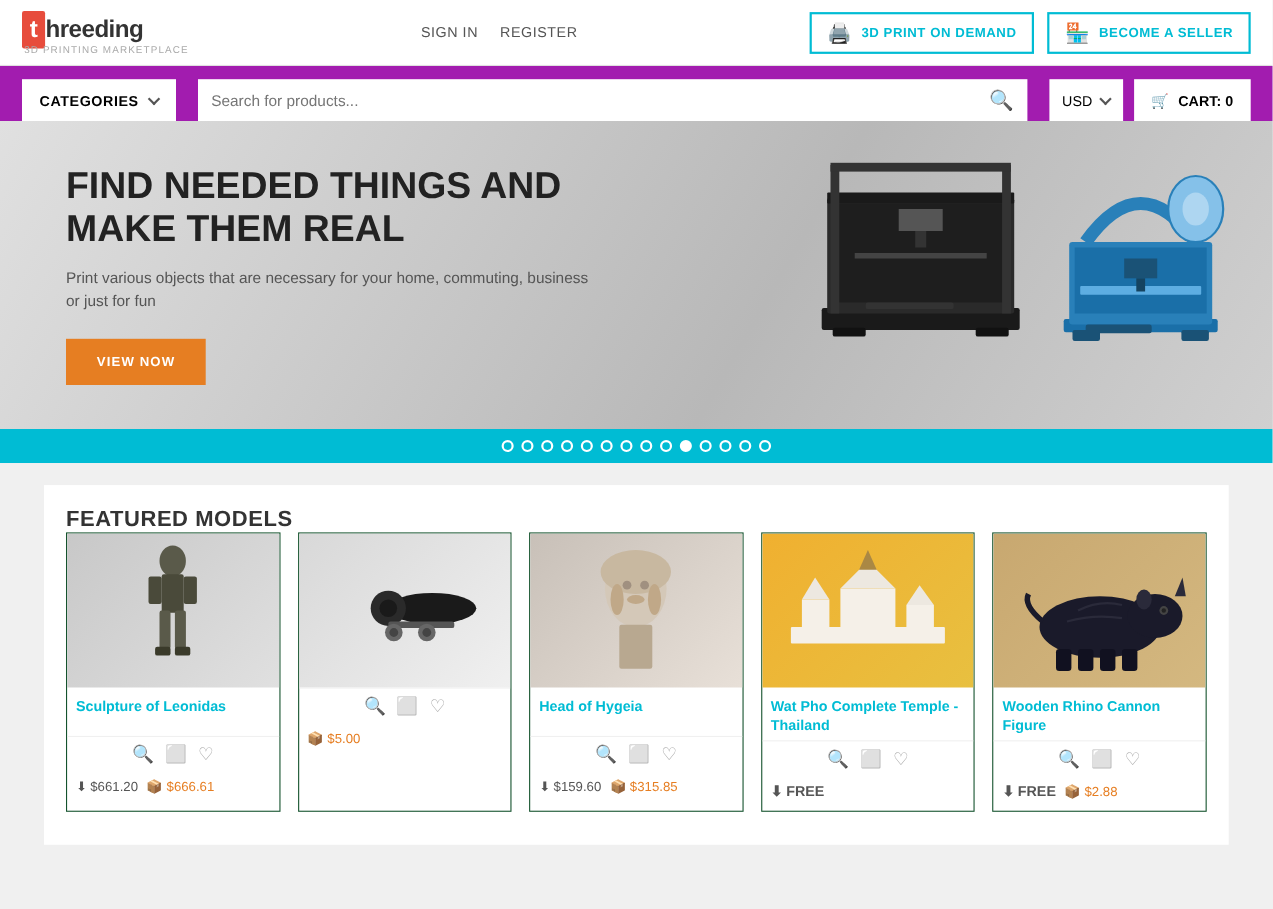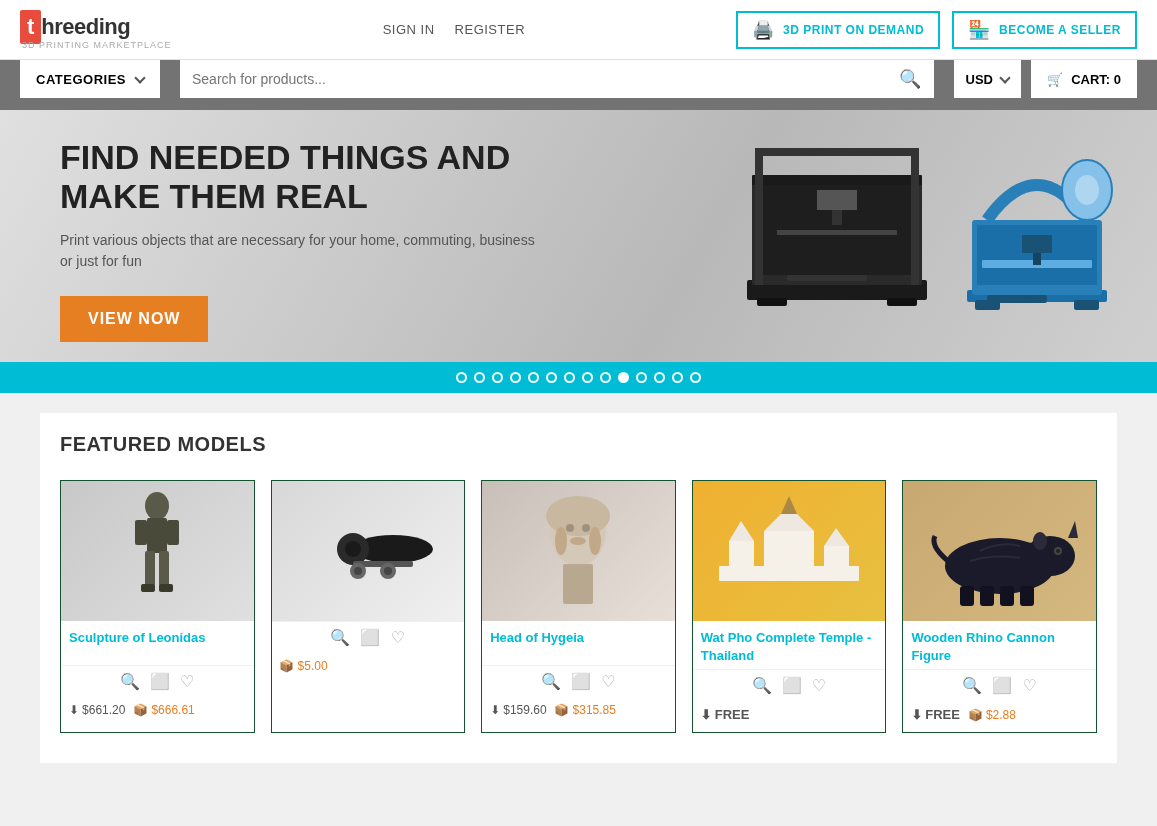--- a/index.html
+++ b/index.html
@@ -66,23 +66,23 @@
       font-weight: bold;
       letter-spacing: 0.5px;
       cursor: pointer;
       background: white;
       text-transform: uppercase;
     }
     .btn-icon { font-size: 18px; color: #00bcd4; }
 
     
     .navbar {
-      background: #737373;
-      display: flex;
-      align-items: flex-start;
+      background: #a21caf;
+      display: flex;
+      align-items: flex-end;
       padding: 0 20px;
       height: 50px;
       gap: 10px;
     }
     .categories-btn {
       background: white;
       border: none;
       padding: 10px 16px;
       font-weight: bold;
       font-size: 13px;
@@ -119,44 +119,44 @@
     .currency-selector {
       background: white;
       border: none;
       padding: 8px 12px;
       font-size: 13px;
       cursor: pointer;
       display: flex;
       align-items: center;
       gap: 6px;
       height: 38px;
-      font-weight: bold;
+      font-weight: normal;
     }
     .cart-btn {
       background: white;
       border: none;
       padding: 8px 16px;
       font-size: 13px;
       font-weight: bold;
       cursor: pointer;
       display: flex;
       align-items: center;
       gap: 8px;
       height: 38px;
     }
 
     
     .hero {
       background: linear-gradient(135deg, #e8e8e8 0%, #d0d0d0 40%, #c8c8c8 100%);
       position: relative;
-      height: 252px;
+      height: 280px;
       overflow: hidden;
       display: flex;
-      align-items: flex-end;
-      padding: 20px 60px;
+      align-items: center;
+      padding: 4px 60px;
     }
     .hero-bg-shape {
       position: absolute;
       top: 0; left: 0; right: 0; bottom: 0;
       background: linear-gradient(120deg, #e0e0e0 0%, #cccccc 30%, #b8b8b8 60%, #d0d0d0 100%);
       z-index: 0;
     }
     .hero-content {
       position: relative;
       z-index: 1;
@@ -174,21 +174,21 @@
       font-size: 14px;
       color: #555;
       margin-bottom: 24px;
       line-height: 1.5;
     }
     .view-now-btn {
       background: #e67e22;
       color: white;
       border: none;
       padding: 14px 28px;
-      font-size: 16px;
+      font-size: 12px;
       font-weight: bold;
       cursor: pointer;
       text-transform: uppercase;
       letter-spacing: 1px;
     }
     .hero-images {
       position: absolute;
       right: 40px;
       top: 10px;
       display: flex;
@@ -223,21 +223,21 @@
       background: transparent;
       cursor: pointer;
     }
     .dot.active {
       background: white;
     }
     .featured-title {
       font-size: 20px;
       font-weight: bold;
       color: #333;
-      margin-bottom: 24px;
+      margin-bottom: 0;
       letter-spacing: 0.5px;
     }
     .products-grid {
       display: flex;
       gap: 16px;
     }
     .product-card {
       flex: 1;
       border: 1px solid #14532d;
       background: white;

